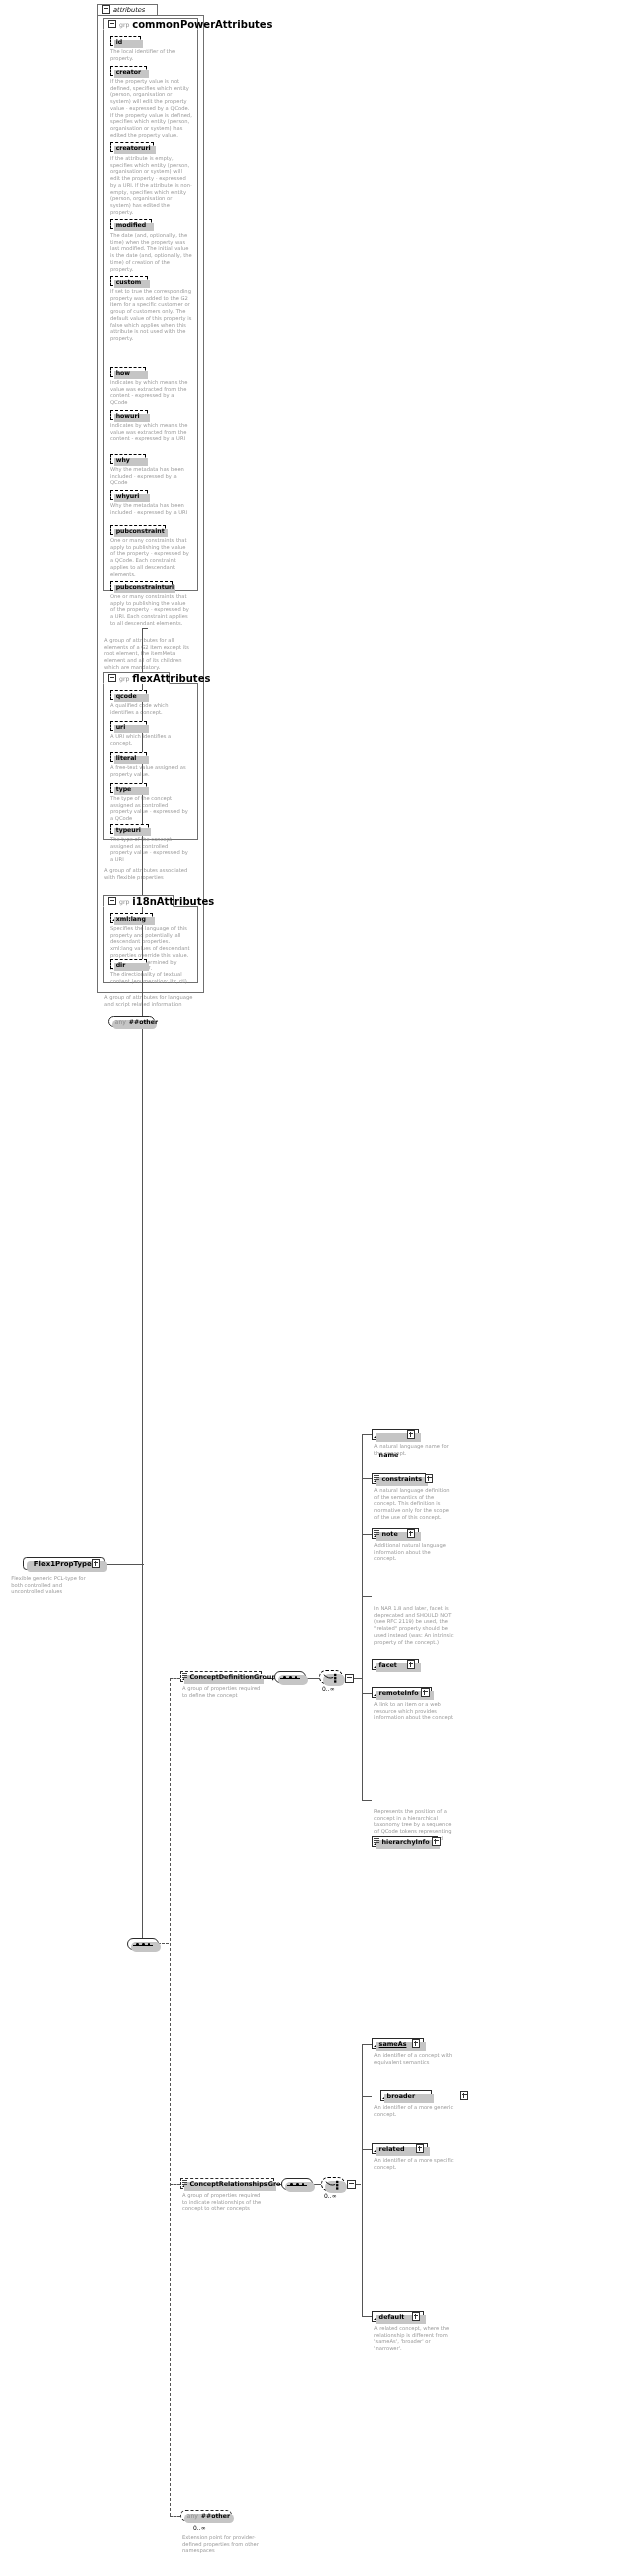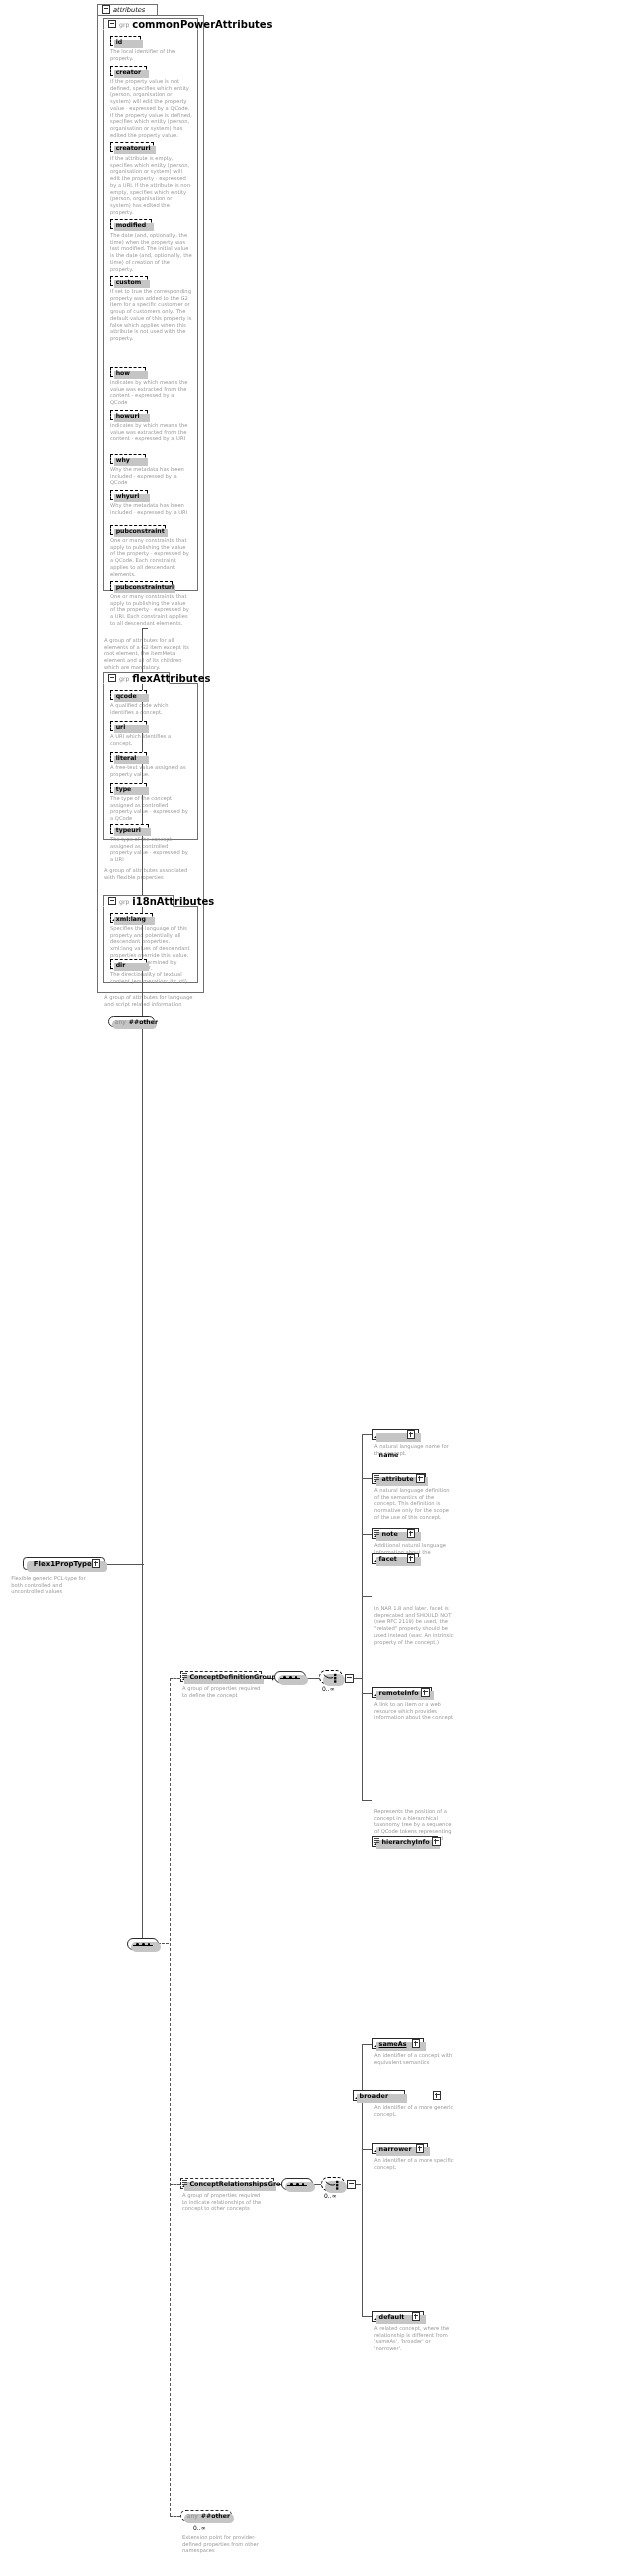--- a/index.html
+++ b/index.html
@@ -439,41 +439,41 @@
 
 <div class="hline" style="left:362px;top:1478px;width:10.3px;"></div>
 <div class="elem" style="left:372px;top:1473px;width:54px;">
   <span class="shw"></span>
   <span class="lines">
       <i></i>
       <i></i>
       <i></i>
     </span>
   <span class="arrow"></span>
-  <span class="lbl" style="flex:1;margin-left:2.8px;">attribute</span>
+  <span class="lbl" style="flex:1;margin-left:2.8px;">constraints</span>
   <span class="plusbox"></span>
 </div>
 <div class="desc" style="left:374px;top:1487px;width:80px;">A natural language definition of the semantics of the concept. This definition is normative only for the scope of the use of this concept.</div>
 
 <div class="hline" style="left:362px;top:1534px;width:10.3px;"></div>
 <div class="elem" style="left:372px;top:1528px;width:47px;">
   <span class="shw"></span>
   <span class="lines">
       <i></i>
       <i></i>
       <i></i>
     </span>
   <span class="arrow"></span>
   <span class="lbl" style="flex:1;margin-left:2.8px;">note</span>
   <span class="plusbox"></span>
 </div>
 <div class="desc" style="left:374px;top:1542px;width:80px;">Additional natural language information about the concept.</div>
 
 <div class="hline" style="left:362px;top:1596px;width:10.3px;"></div>
-<div class="elem" style="left:372px;top:1553px;width:47px;">
+<div class="elem" style="left:372px;top:1659px;width:47px;">
   <span class="shw"></span>
   <span class="arrow"></span>
   <span class="lbl" style="flex:1;">facet</span>
   <span class="plusbox"></span>
 </div>
 <div class="desc" style="left:374px;top:1605px;width:80px;">In NAR 1.8 and later, facet is deprecated and SHOULD NOT (see RFC 2119) be used, the "related" property should be used instead (was: An intrinsic property of the concept.)</div>
 
 <div class="hline" style="left:362px;top:1693px;width:10.3px;"></div>
 <div class="elem" style="left:372px;top:1687px;width:60px;">
   <span class="shw"></span>
@@ -538,33 +538,33 @@
 <div class="hline" style="left:362px;top:2044px;width:10.3px;"></div>
 <div class="elem" style="left:372px;top:2038px;width:52px;">
   <span class="shw"></span>
   <span class="arrow"></span>
   <span class="lbl" style="flex:1;text-decoration:underline;">sameAs</span>
   <span class="plusbox"></span>
 </div>
 <div class="desc" style="left:374px;top:2052px;width:80px;">An identifier of a concept with equivalent semantics</div>
 
 <div class="hline" style="left:362px;top:2096px;width:10.3px;"></div>
-<div class="elem" style="left:353px;top:2090px;width:52px;gap:42px;">
+<div class="elem" style="left:380px;top:2090px;width:52px;gap:42px;">
   <span class="shw"></span>
   <span class="arrow"></span>
   <span class="lbl" style="flex:1;">broader</span>
   <span class="plusbox"></span>
 </div>
 <div class="desc" style="left:374px;top:2104px;width:80px;">An identifier of a more generic concept.</div>
 
 <div class="hline" style="left:362px;top:2149px;width:10.3px;"></div>
 <div class="elem" style="left:372px;top:2143px;width:56px;">
   <span class="shw"></span>
   <span class="arrow"></span>
-  <span class="lbl" style="flex:1;">narrower</span>
+  <span class="lbl" style="flex:1;">related</span>
   <span class="plusbox"></span>
 </div>
 <div class="desc" style="left:374px;top:2157px;width:80px;">An identifier of a more specific concept.</div>
 
 <div class="hline" style="left:362px;top:2316px;width:10.3px;"></div>
 <div class="elem" style="left:372px;top:2311px;width:52px;">
   <span class="shw"></span>
   <span class="arrow"></span>
   <span class="lbl" style="flex:1;">default</span>
   <span class="plusbox"></span>

